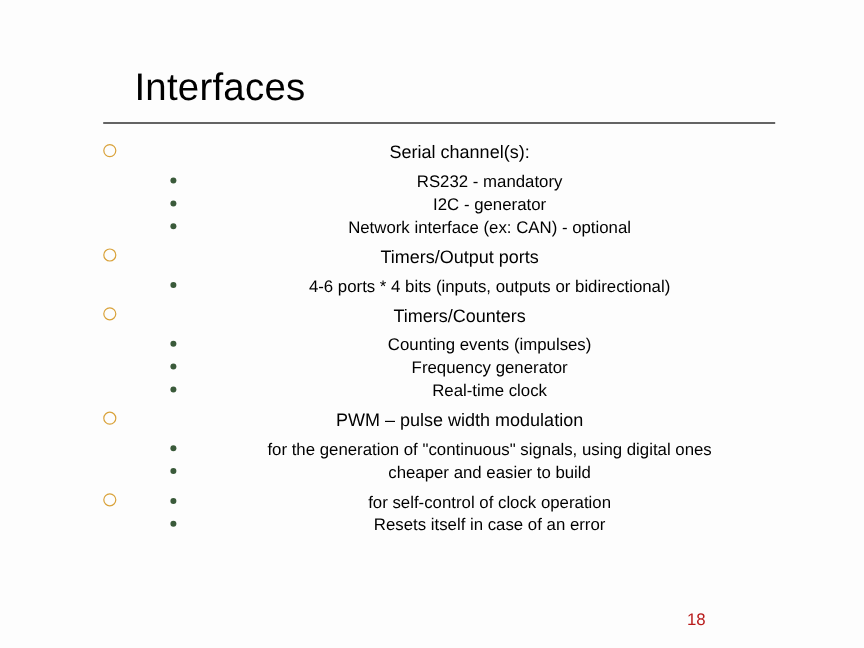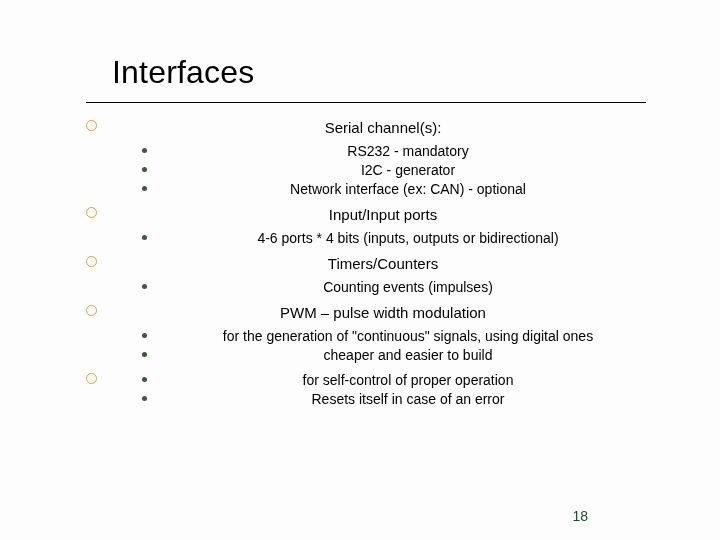--- a/index.html
+++ b/index.html
@@ -82,21 +82,21 @@
     width: 5px;
     height: 5px;
     background: #3a5a3a;
     border-radius: 50%;
   }
   .pagenum {
     position: absolute;
     right: 24px;
     bottom: 16px;
     font-size: 14px;
-    color: #14532d;
+    color: #b91c1c;
   }
 </style>
 </head>
 <body>
 
 <div class="slide">
   <div class="title">Interfaces</div>
   <div class="rule"></div>
 
   <div class="content">
@@ -107,47 +107,49 @@
         <span>Serial channel(s):</span>
         <ul class="sub">
           <li><span class="sbullet"></span><span>RS232 - mandatory</span></li>
           <li><span class="sbullet"></span><span>I2C - generator</span></li>
           <li><span class="sbullet"></span><span>Network interface (ex: CAN) - optional</span></li>
         </ul>
       </li>
 
       <li>
         <span class="hbullet"></span>
-        <span>Input/Input ports</span>
+        <span>Timers/Output ports</span>
         <ul class="sub">
           <li><span class="sbullet"></span><span>4-6 ports * 4 bits (inputs, outputs or bidirectional)</span></li>
         </ul>
       </li>
 
       <li>
         <span class="hbullet"></span>
         <span>Timers/Counters</span>
         <ul class="sub">
           <li><span class="sbullet"></span><span>Counting events (impulses)</span></li>
+          <li><span class="sbullet"></span><span>Frequency generator</span></li>
+          <li><span class="sbullet"></span><span>Real-time clock</span></li>
         </ul>
       </li>
 
       <li>
         <span class="hbullet"></span>
         <span>PWM – pulse width modulation</span>
         <ul class="sub">
           <li><span class="sbullet"></span><span>for the generation of "continuous" signals, using digital ones</span></li>
           <li><span class="sbullet"></span><span>cheaper and easier to build</span></li>
         </ul>
       </li>
 
       <li>
         <span class="hbullet"></span>
         <ul class="sub">
-          <li><span class="sbullet"></span><span>for self-control of proper operation</span></li>
+          <li><span class="sbullet"></span><span>for self-control of clock operation</span></li>
           <li><span class="sbullet"></span><span>Resets itself in case of an error</span></li>
         </ul>
       </li>
 
     </ul>
   </div>
 
   <div class="pagenum">18</div>
 </div>
 

